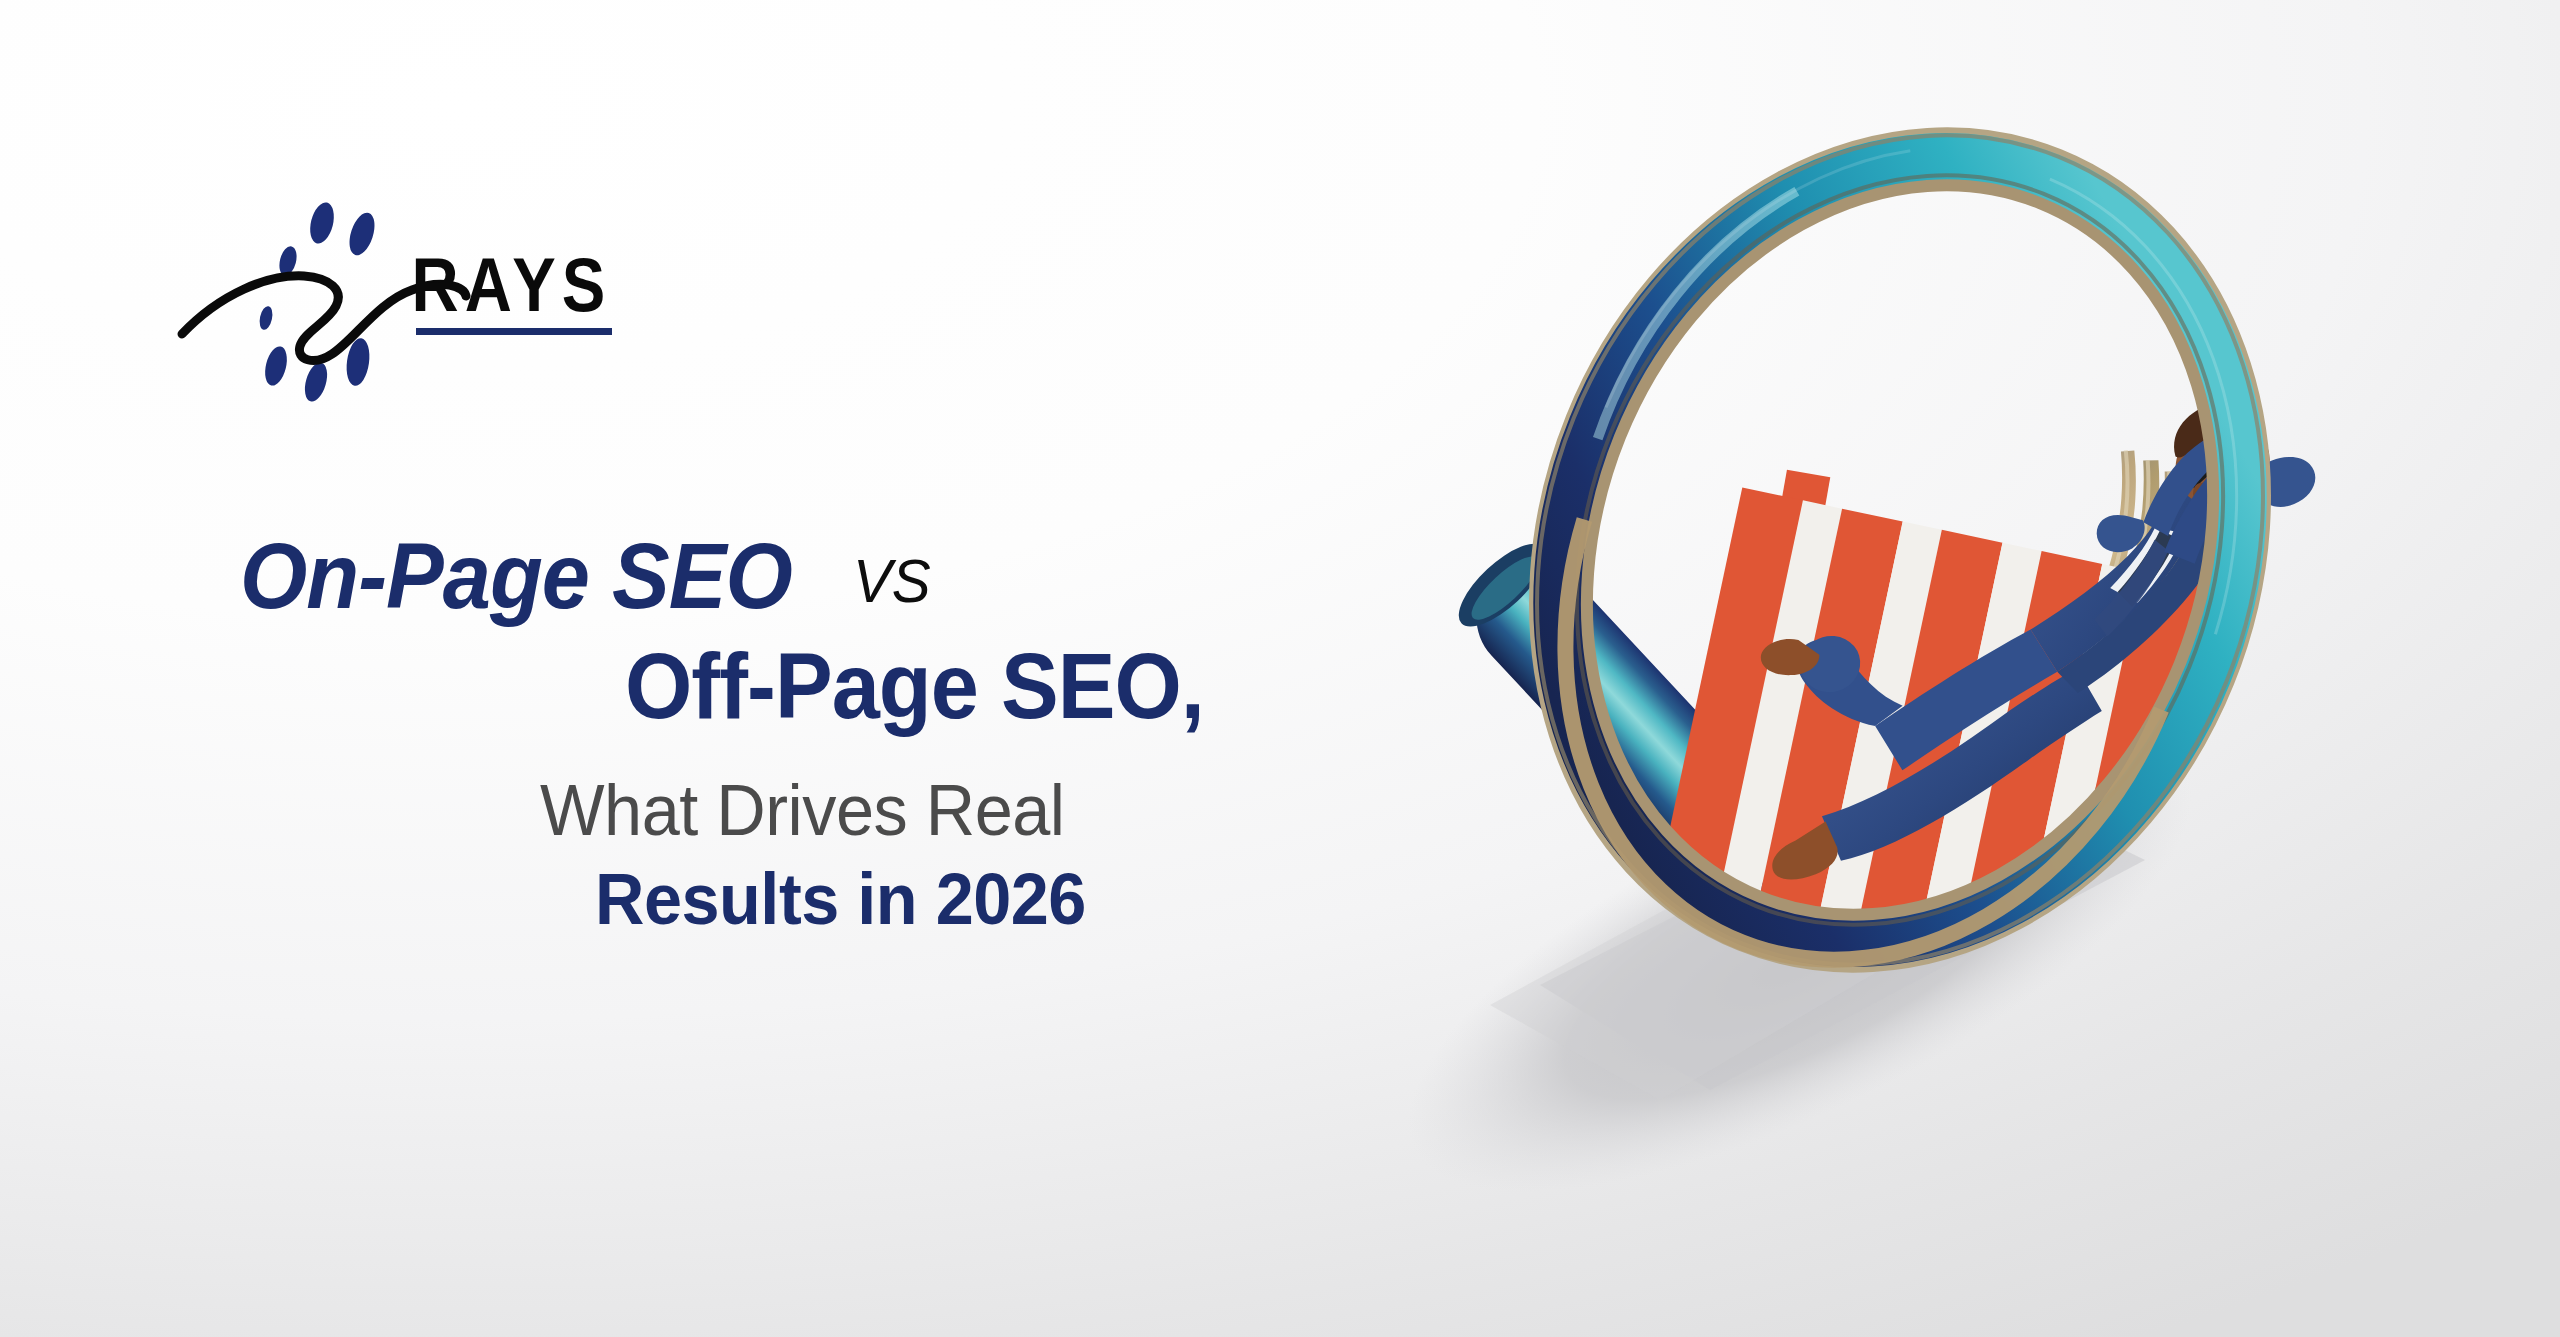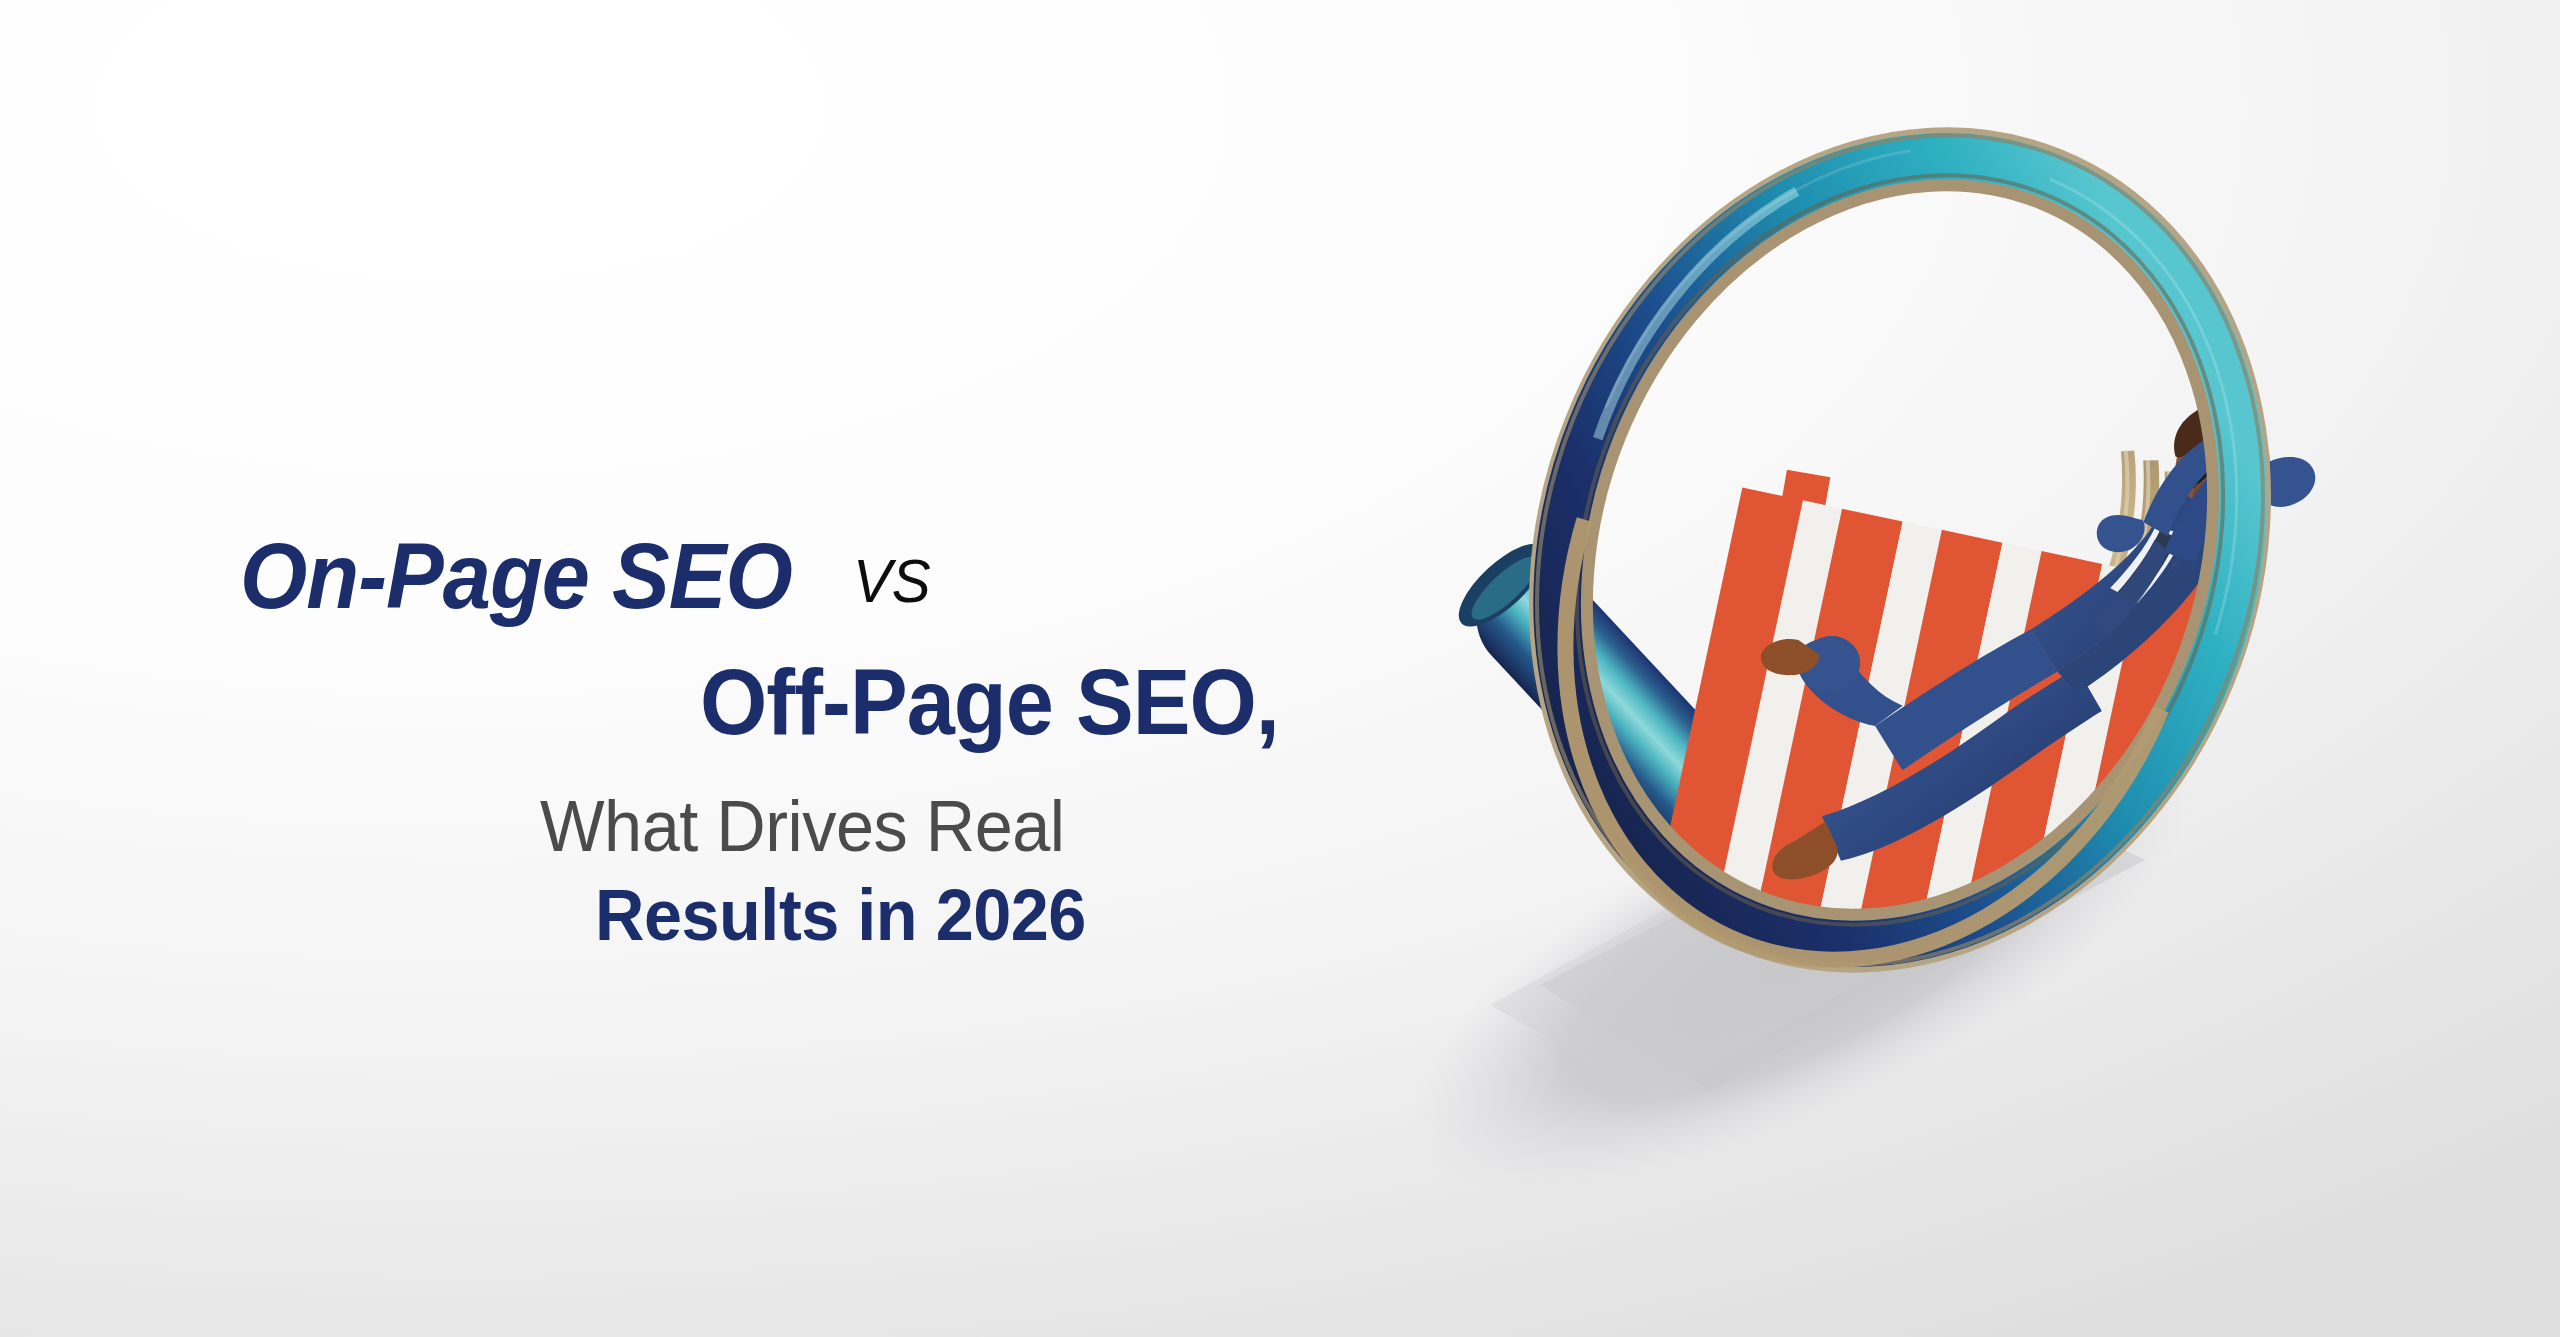--- a/index.html
+++ b/index.html
@@ -36,21 +36,21 @@
     position: absolute;
     left: 240px;
     top: 530px;
     width: 1150px;
   }
   .h-line {
     white-space: nowrap;
     line-height: 1.02;
   }
   .h-line.l1 { text-align: left; font-style: italic; }
-  .h-line.l2 { text-align: center; padding-left: 385px; margin-top: 32px; }
+  .h-line.l2 { text-align: left; padding-left: 385px; margin-top: 16px; }
   .h-line.l3 { text-align: center; margin-top: 40px; padding-left: 3px; text-decoration: underline; }
   .h-line.l4 { text-align: left; padding-left: 355px; margin-top: 16px; }
 
   .big-navy {
     font-family: "Liberation Sans", sans-serif;
     font-weight: bold;
     font-size: 92px;
     letter-spacing: -1px;
     color: #1b2d6b;
     transform: scaleX(0.94);
@@ -99,20 +99,43 @@
     width: 1320px;
     height: 1180px;
   }
   #illustration svg { display: block; width: 100%; height: 100%; overflow: visible; }
 </style>
 </head>
 <body>
 
 <div id="banner">
 
+  <div id="logo">
+    <svg viewBox="0 0 460 200" xmlns="http://www.w3.org/2000/svg">
+
+      <g>
+        <ellipse cx="146" cy="37" rx="11" ry="21" transform="rotate(14 146 37)" fill="#1d2f78"></ellipse>
+        <ellipse cx="186" cy="48" rx="11" ry="22" transform="rotate(18 186 48)" fill="#1d2f78"></ellipse>
+        <ellipse cx="112" cy="75" rx="8" ry="15" transform="rotate(14 112 75)" fill="#1d2f78"></ellipse>
+        <ellipse cx="90" cy="132" rx="6" ry="12" transform="rotate(12 90 132)" fill="#1d2f78"></ellipse>
+        <ellipse cx="100" cy="180" rx="10" ry="20" transform="rotate(14 100 180)" fill="#1d2f78"></ellipse>
+        <ellipse cx="140" cy="196" rx="10" ry="20" transform="rotate(16 140 196)" fill="#1d2f78"></ellipse>
+        <ellipse cx="182" cy="176" rx="11" ry="24" transform="rotate(8 182 176)" fill="#1d2f78"></ellipse>
+      </g>
+
+      <g>
+        <path d="M6,148 C44,108 92,88 128,90 C154,92 168,104 160,120 C152,136 128,146 124,160 C120,174 138,180 156,168 C178,154 202,116 236,104 C266,93 288,100 290,110" fill="none" stroke="#0a0a0a" stroke-width="9" stroke-linecap="round"></path>
+      </g>
+
+      <g>
+        <text x="236" y="130" font-family="Liberation Sans, sans-serif" font-size="64" font-weight="bold" letter-spacing="6" fill="#0a0a0a" transform="scale(1.02,1.18) translate(-5,-24)">RAYS</text>
+        <rect x="240" y="142" width="196" height="7" fill="#1b2d6b"></rect>
+      </g>
+    </svg>
+  </div>
 
   <div id="headline-block">
     <div class="h-line l1">
       <span class="big-navy">On-Page SEO</span><span class="vs-word">VS</span>
     </div>
     <div class="h-line l2">
       <span class="big-navy">Off-Page SEO,</span>
     </div>
     <div class="h-line l3">
       <span class="sub-gray">What Drives Real</span>

